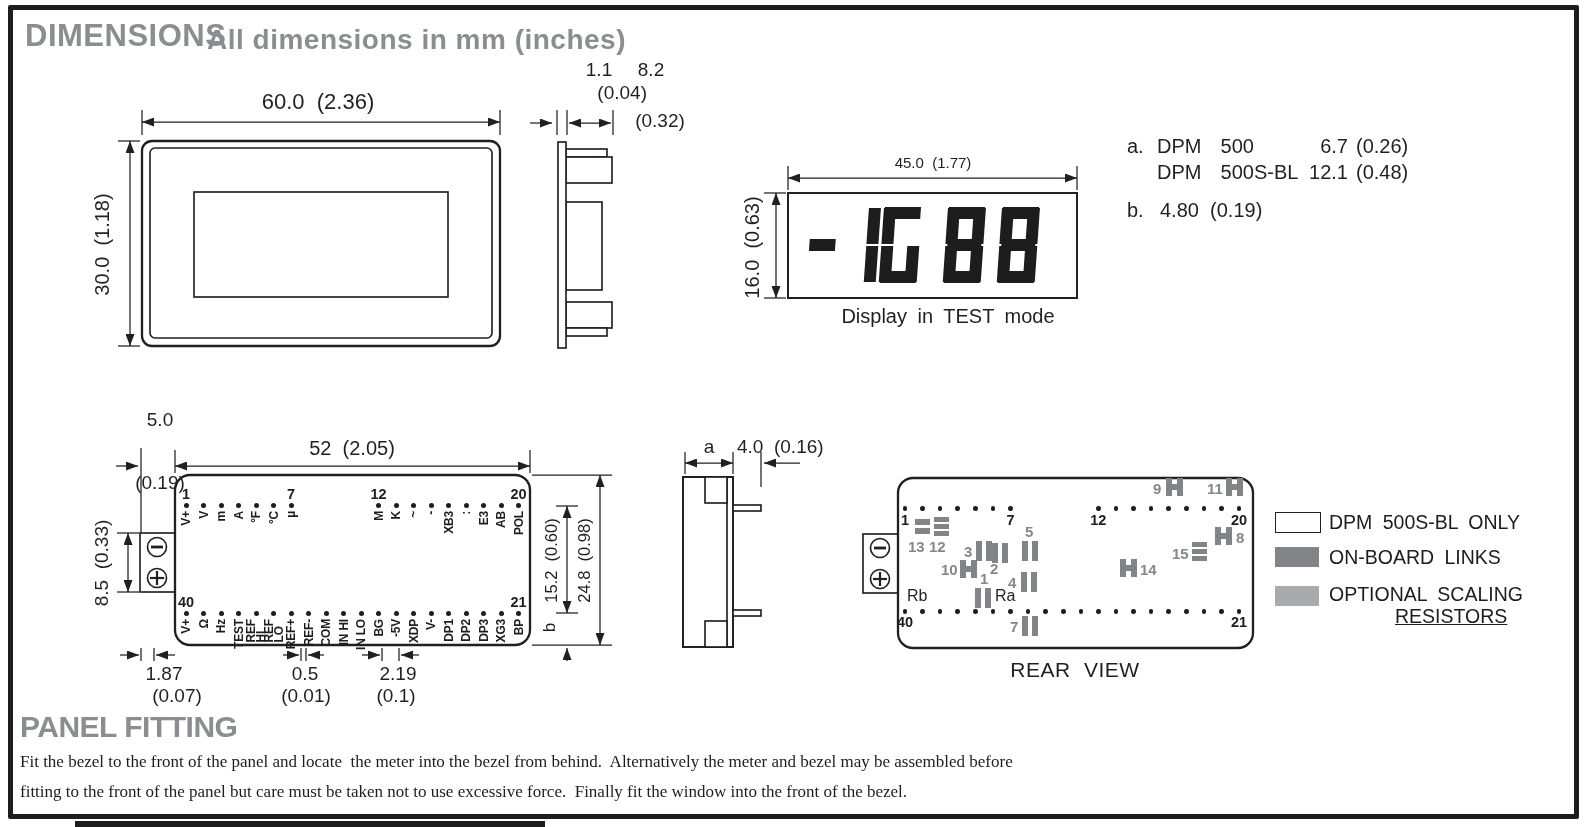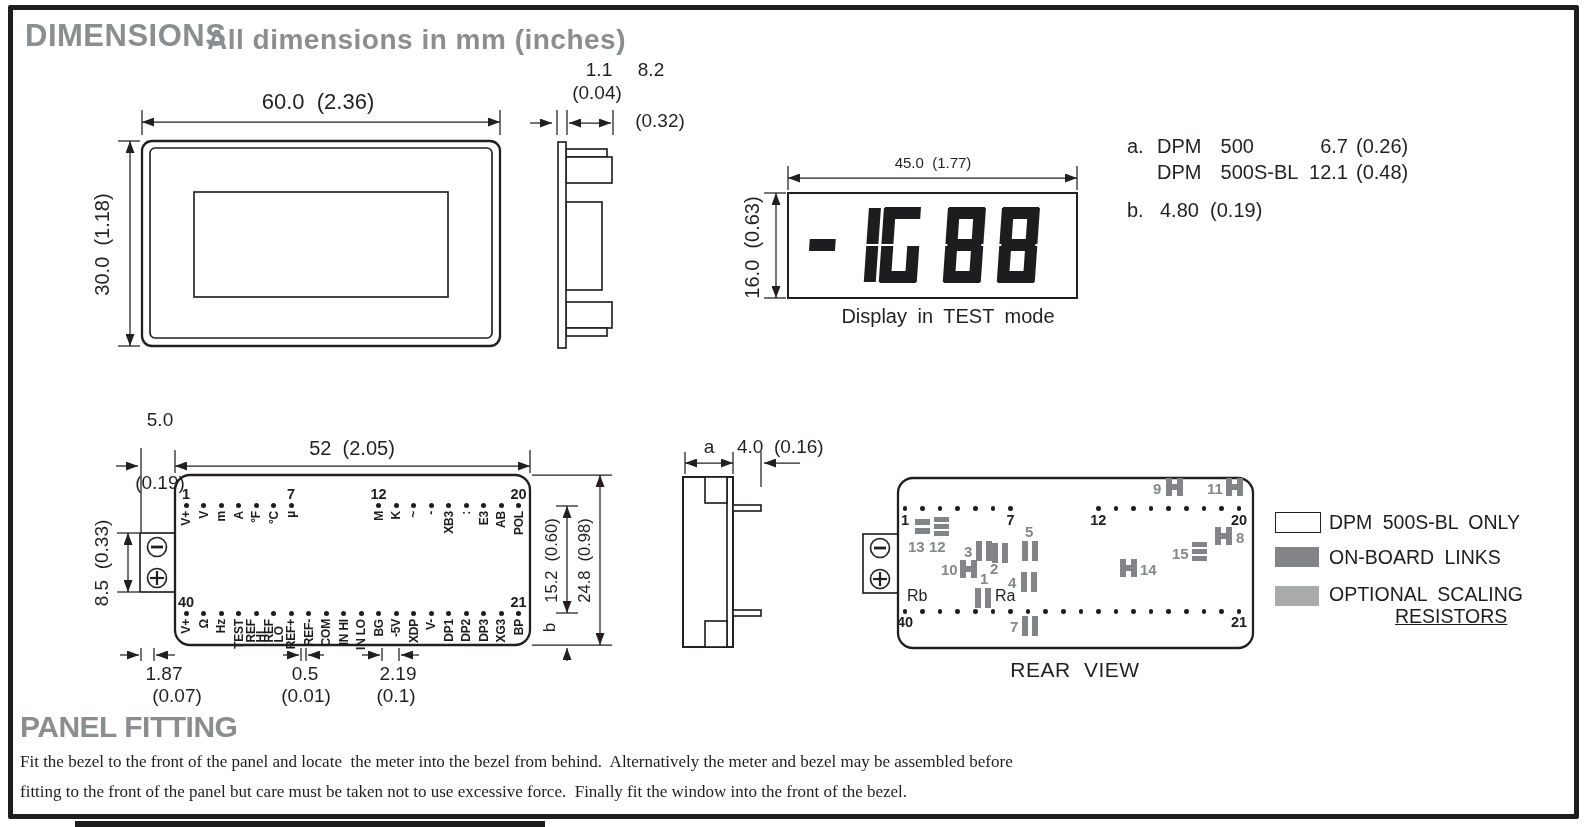--- a/index.html
+++ b/index.html
@@ -197,21 +197,21 @@
       <line class="lw" stroke-width="2.2" x1="873" y1="579" x2="887" y2="579"></line>
       <line class="lw" stroke-width="2.2" x1="880" y1="572" x2="880" y2="586"></line>
     </g>
   </svg>
 
   <div class="dimtxt ctr" style="left:218px;top:89px;width:200px;font-size:22px;">60.0  (2.36)</div>
   <div class="dimtxt ctr rot" style="left:22px;top:233px;width:160px;font-size:20px;">30.0  (1.18)</div>
 
   <div class="dimtxt ctr" style="left:549px;top:59px;width:100px;">1.1</div>
   <div class="dimtxt ctr" style="left:601px;top:59px;width:100px;">8.2</div>
-  <div class="dimtxt ctr" style="left:547px;top:82px;width:100px;">(0.04)</div>
+  <div class="dimtxt ctr" style="left:547px;top:82px;width:100px;text-align:right;">(0.04)</div>
   <div class="dimtxt ctr" style="left:610px;top:82px;width:100px;margin-top:28px;">(0.32)</div>
 
   <div class="dimtxt ctr" style="left:833px;top:154px;width:200px;font-size:15px;">45.0  (1.77)</div>
   <div class="dimtxt ctr rot" style="left:672px;top:236px;width:160px;font-size:20px;">16.0  (0.63)</div>
   <div class="dimtxt ctr" style="left:798px;top:305px;width:300px;font-size:20px;word-spacing:5px;">Display in TEST mode</div>
 
   <div class="notetxt" style="left:1127px;top:135px;">a.</div>
   <div class="notetxt" style="left:1157px;top:135px;word-spacing:4px;">DPM  500</div>
   <div class="notetxt" style="left:1288px;top:135px;width:60px;text-align:right;">6.7</div>
   <div class="notetxt" style="left:1356px;top:135px;">(0.26)</div>

